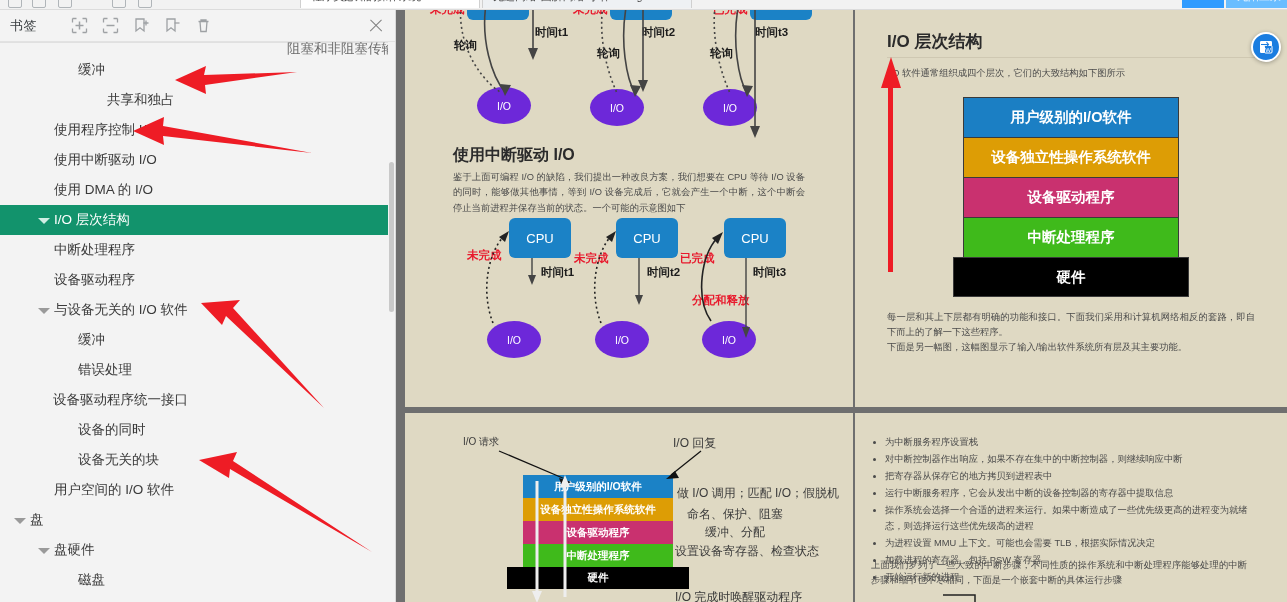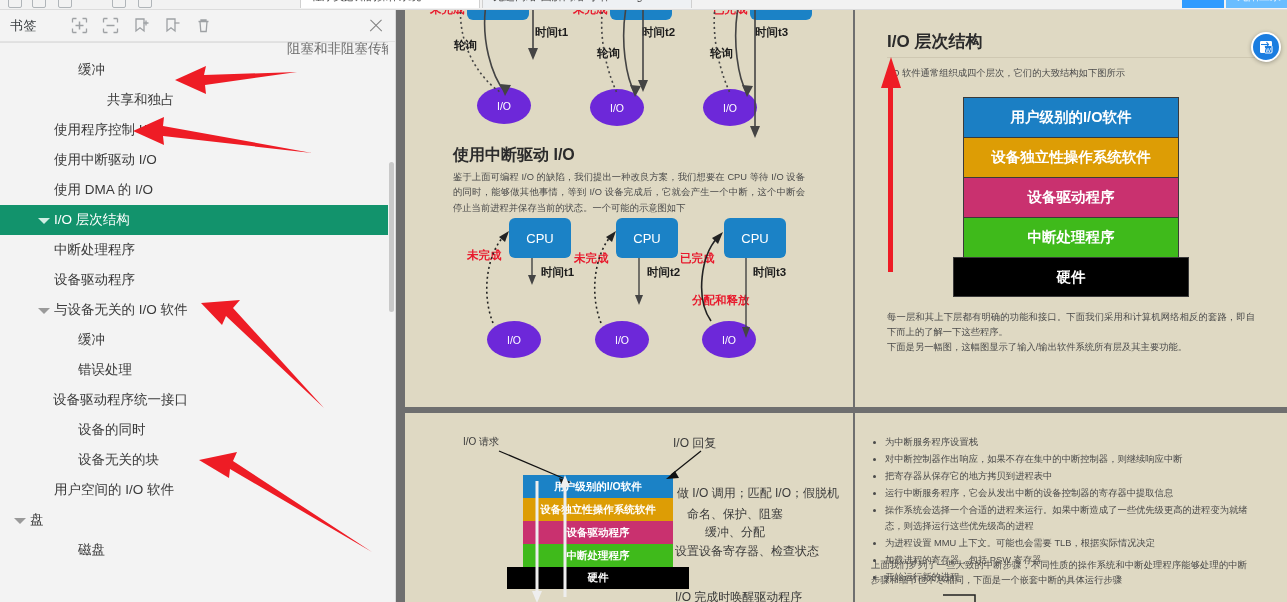--- a/index.html
+++ b/index.html
@@ -210,20 +210,24 @@
         <span class="bm-label">设备无关的块</span>
       </div>
       <div class="bm-row" style="padding-left: 38px;">
         <span class="tri"></span>
         <span class="bm-label">用户空间的 I/O 软件</span>
       </div>
       <div class="bm-row open" style="padding-left: 14px;">
         <span class="tri has"></span>
         <span class="bm-label">盘</span>
       </div>
+      <div class="bm-row open" style="padding-left: 38px;">
+        <span class="tri has"></span>
+        <span class="bm-label">盘硬件</span>
+      </div>
       <div class="bm-row" style="padding-left: 62px;">
         <span class="tri"></span>
         <span class="bm-label">磁盘</span>
       </div>
     </div>
 
   <div id="bm-scroll">
     <div class="thumb"></div>
   </div>
 </div>

